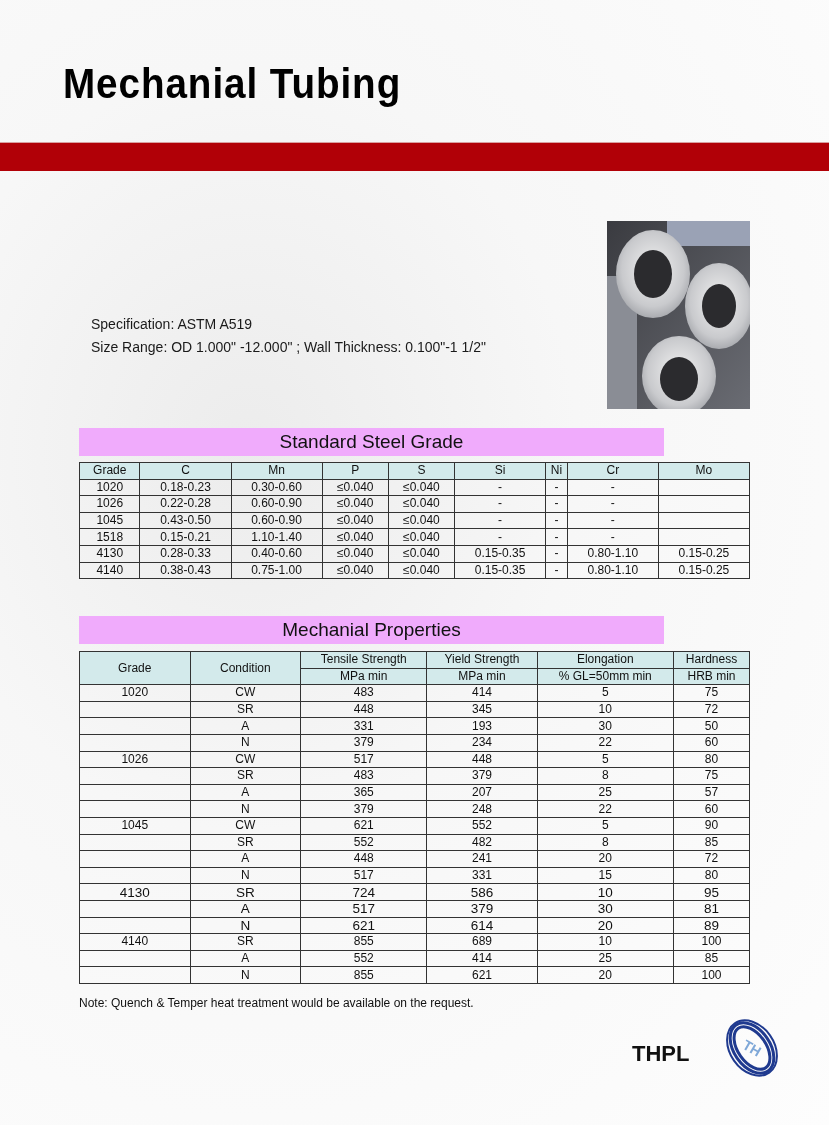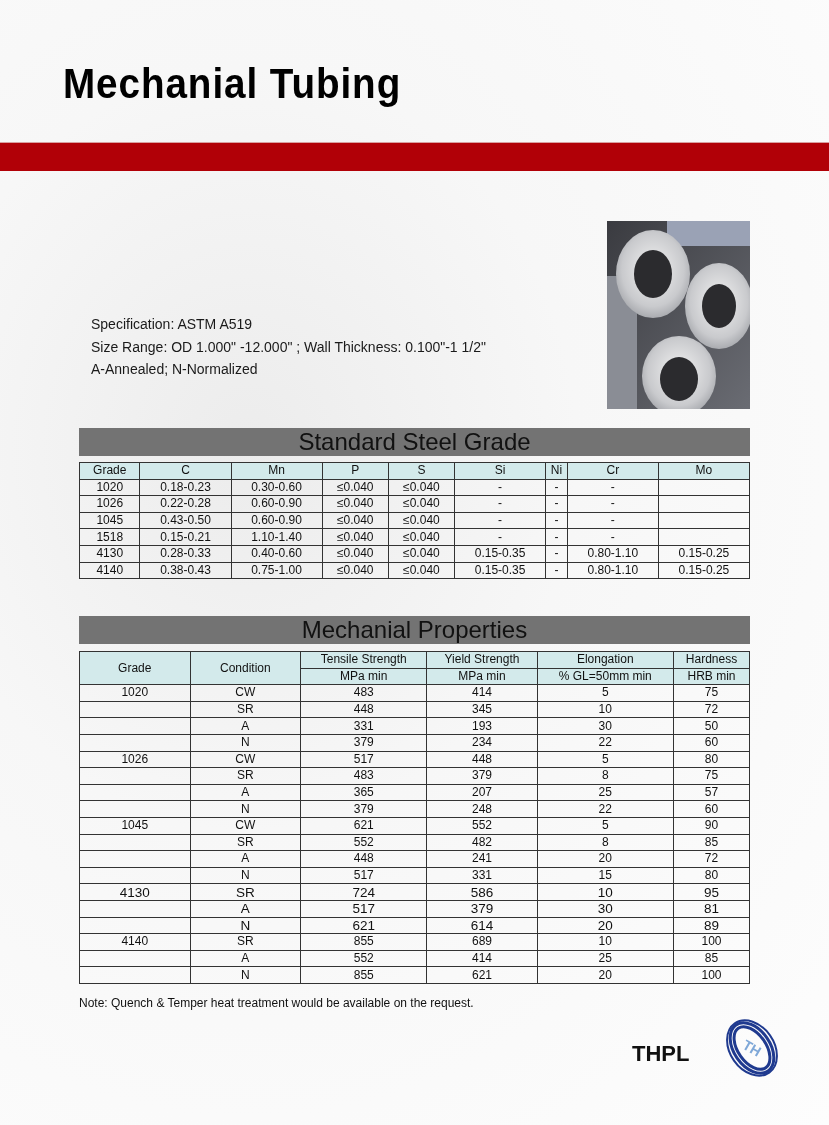--- a/index.html
+++ b/index.html
@@ -12,43 +12,42 @@
     position:absolute; left:63px; top:60px;
     font-family:"Liberation Sans", sans-serif; font-weight:bold;
     font-size:42px; letter-spacing:1px; transform:scaleX(0.92); transform-origin:left;
     color:#000;
   }
   .red-band { position:absolute; left:0; top:142px; width:829px; height:28px; background:#b10007; border-top:1px solid #d9a0a0; }
   .spec { position:absolute; left:79px; top:313px; font-size:14px; line-height:22.5px; color:#1a1a1a;margin-left:12px; }
   .spec div { white-space:pre; }
   .photo { position:absolute; left:607px; top:221px; width:143px; height:188px; overflow:hidden; background:#5b5d63; }
   .section-bar {
-    position:absolute; left:79px; width:671px; height:28px;
-    background:#737373; text-align:center; font-size:24px; line-height:28px; color:#111;
+    position:absolute; left:79px; width:585px; height:28px;
+    background:#f0abfc; text-align:center; font-size:19px; line-height:28px; color:#111;
   }
   table { position:absolute; border-collapse:collapse; font-size:12px; }
   td, th { border:1px solid #333; text-align:center; padding:0; font-weight:normal; height:15.6px; line-height:15px; }
   th { background:#d3eaeb; }
   .t1 { left:79px; top:462px; width:671px; }
   .t2 { left:79px; top:651px; width:671px; }
   .t2 td.big { font-size:13.5px; }
   .note { position:absolute; left:79px; top:996px; font-size:12px; color:#111; }
   .logo-text { position:absolute; left:632px; top:1041px; font-size:22px; font-weight:bold; color:#111; }
   .logo { position:absolute; left:720px; top:1016px; width:64px; height:64px; }
 </style>
 </head>
 <body>
 
 <div class="title">Mechanial Tubing</div>
 <div class="red-band"></div>
 
 <div class="spec">
   <div>Specification: ASTM A519</div>
   <div>Size Range: OD 1.000" -12.000" ; Wall Thickness: 0.100"-1 1/2"</div>
-  <div>A-Annealed; N-Normalized</div>
 </div>
 
 <div class="photo">
   <svg width="143" height="188" viewBox="0 0 143 188">
     <defs>
       <radialGradient id="ring" cx="50%" cy="45%" r="60%">
         <stop offset="0%" stop-color="#f2f2f2"></stop>
         <stop offset="70%" stop-color="#c9cacd"></stop>
         <stop offset="100%" stop-color="#9ea0a5"></stop>
       </radialGradient>

